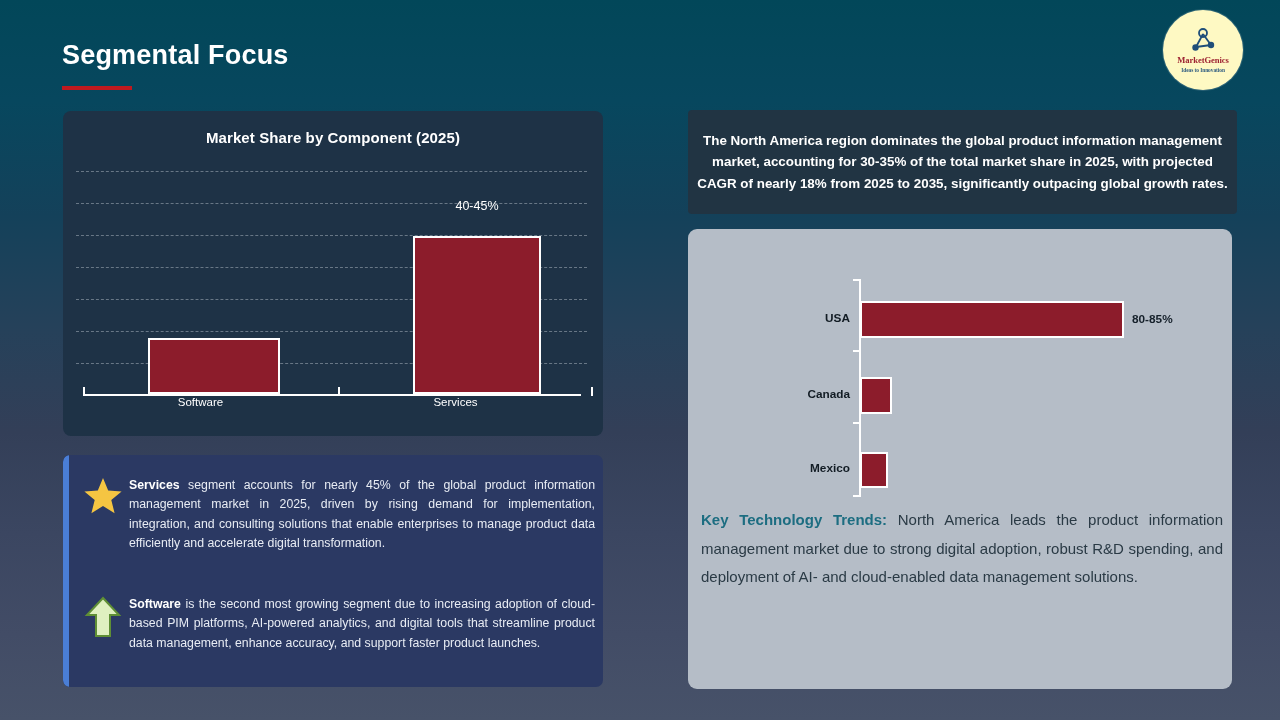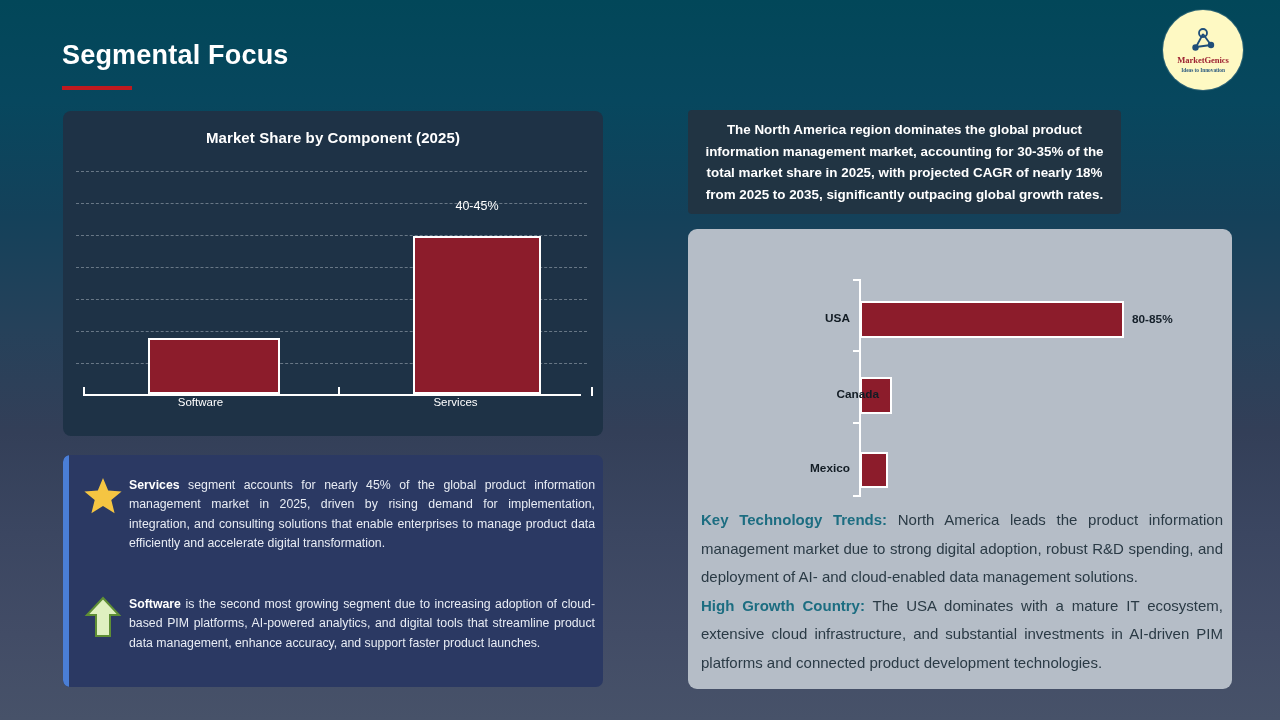--- a/index.html
+++ b/index.html
@@ -159,21 +159,21 @@
     line-height: 19.3px;
     text-align: justify;
     text-justify: inter-word;
   }
   .insight-text b { color: #ffffff; font-weight: bold; }
 
   
   .callout {
     position: absolute;
     left: 688px; top: 110px;
-    width: 433px; height: 104px;
+    width: 549px; height: 104px;
     background: #213443;
     border-radius: 4px;
     display: flex;
     align-items: center;
     justify-content: center;
     padding: 0 8px;
   }
   .callout-text {
     color: #ffffff;
     font-size: 13.4px;
@@ -332,23 +332,22 @@
     <div class="haxis-tick" style="top:12px;"></div>
     <div class="haxis-tick" style="top:83px;"></div>
     <div class="haxis-tick" style="top:155px;"></div>
     <div class="haxis-tick" style="top:228px;"></div>
 
     <div class="hbar" style="top:34px; width:264px; height:37px;"></div>
     <div class="hcat-label" style="left:0px; width:162px; top:44px;">USA</div>
     <div class="hval-label" style="left:444px; top:45px;">80-85%</div>
 
     <div class="hbar" style="top:110px; width:32px; height:37px;"></div>
-    <div class="hcat-label" style="left:0px; width:162px; top:120px;margin-left:29px;">Canada</div>
+    <div class="hcat-label" style="left:0px; width:162px; top:120px;">Canada</div>
 
     <div class="hbar" style="top:185px; width:28px; height:36px;"></div>
     <div class="hcat-label" style="left:0px; width:162px; top:194px;">Mexico</div>
   </div>
 
   <div class="rcard-notes">
     <div class="note-p"><b>Key Technology Trends:</b><span> North America leads the product information management market due to strong digital adoption, robust R&amp;D spending, and deployment of AI- and cloud-enabled data management solutions.</span></div>
-    <div class="note-p"><b>High Growth Country:</b><span> The USA dominates with a mature IT ecosystem, extensive cloud infrastructure, and substantial investments in AI-driven PIM platforms and connected product development technologies.</span></div>
   </div>
 </div>
 
 </body></html>

